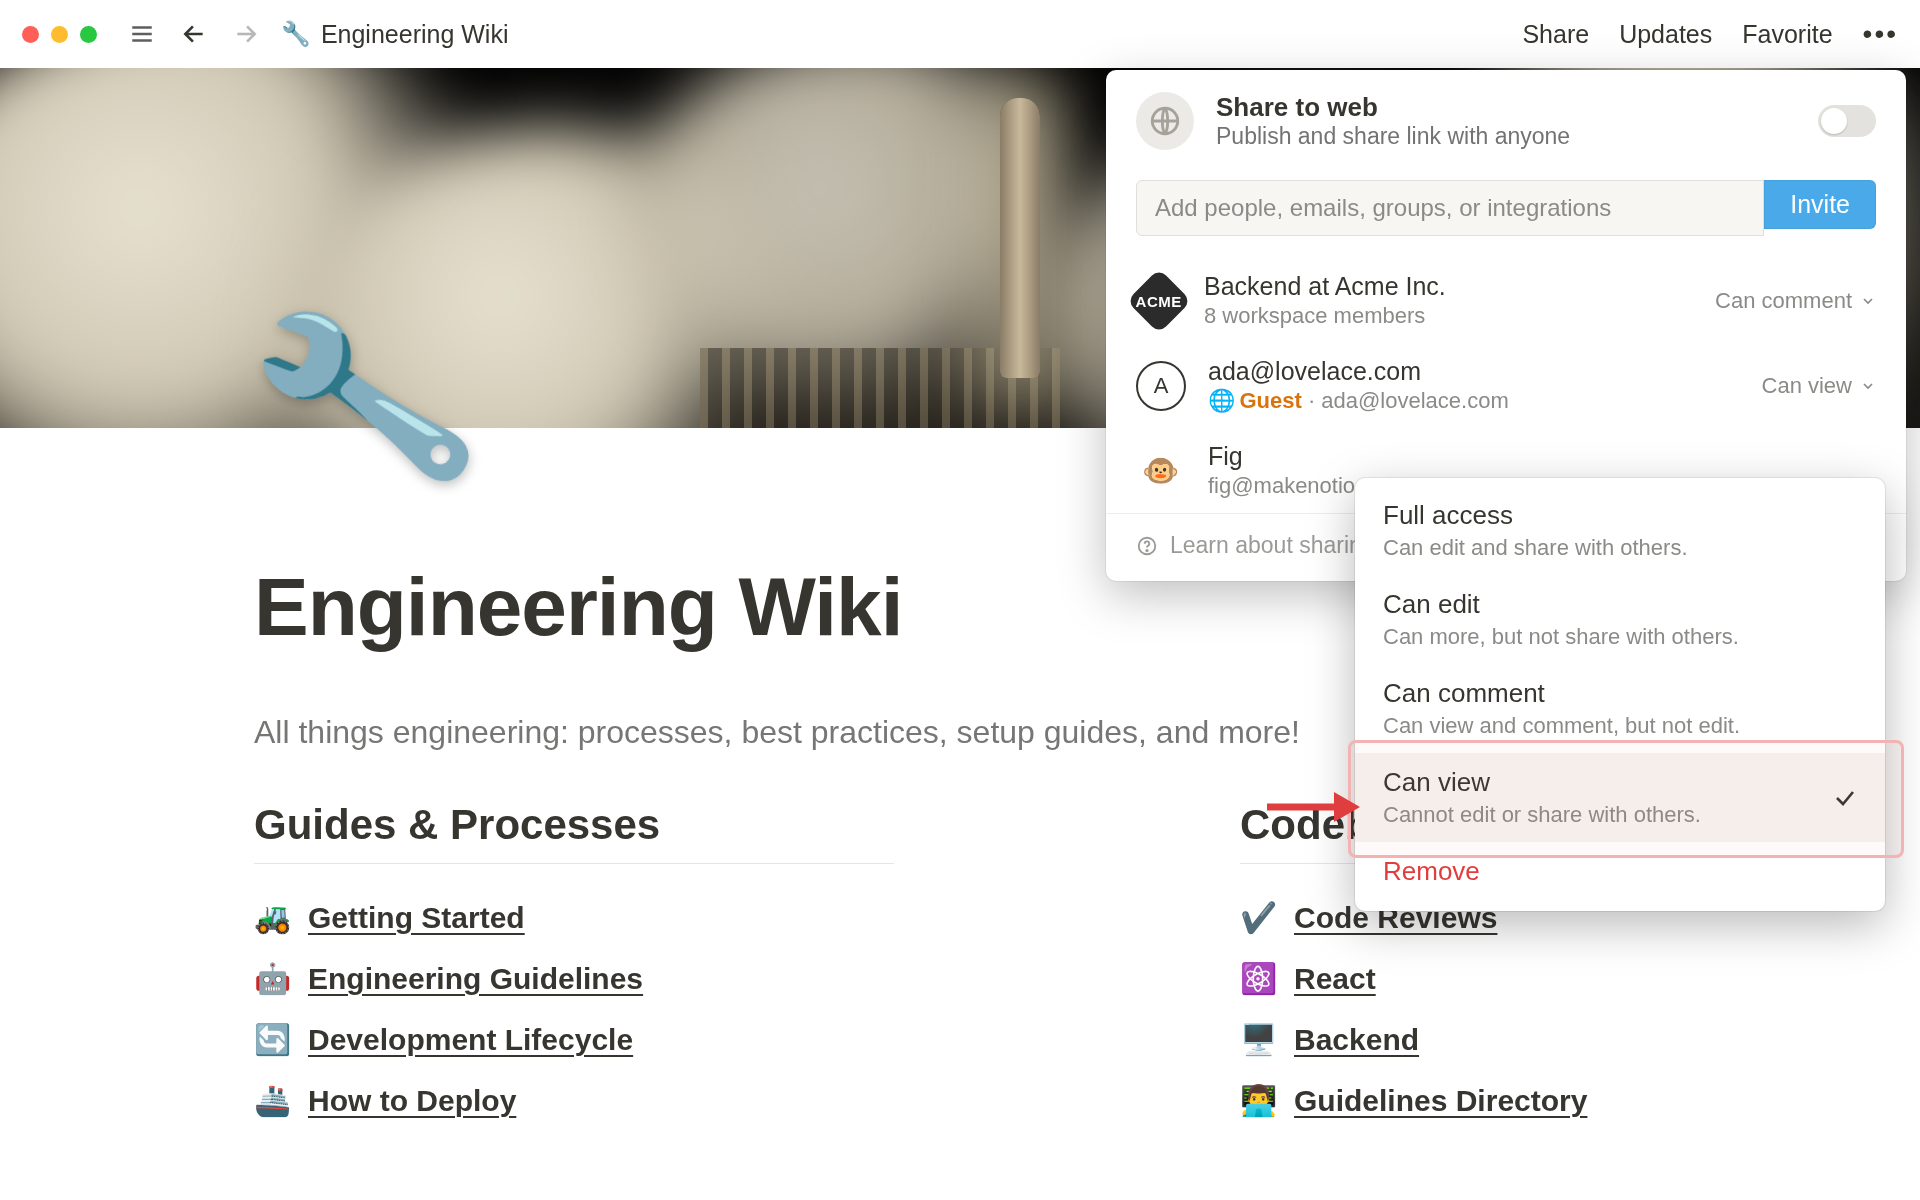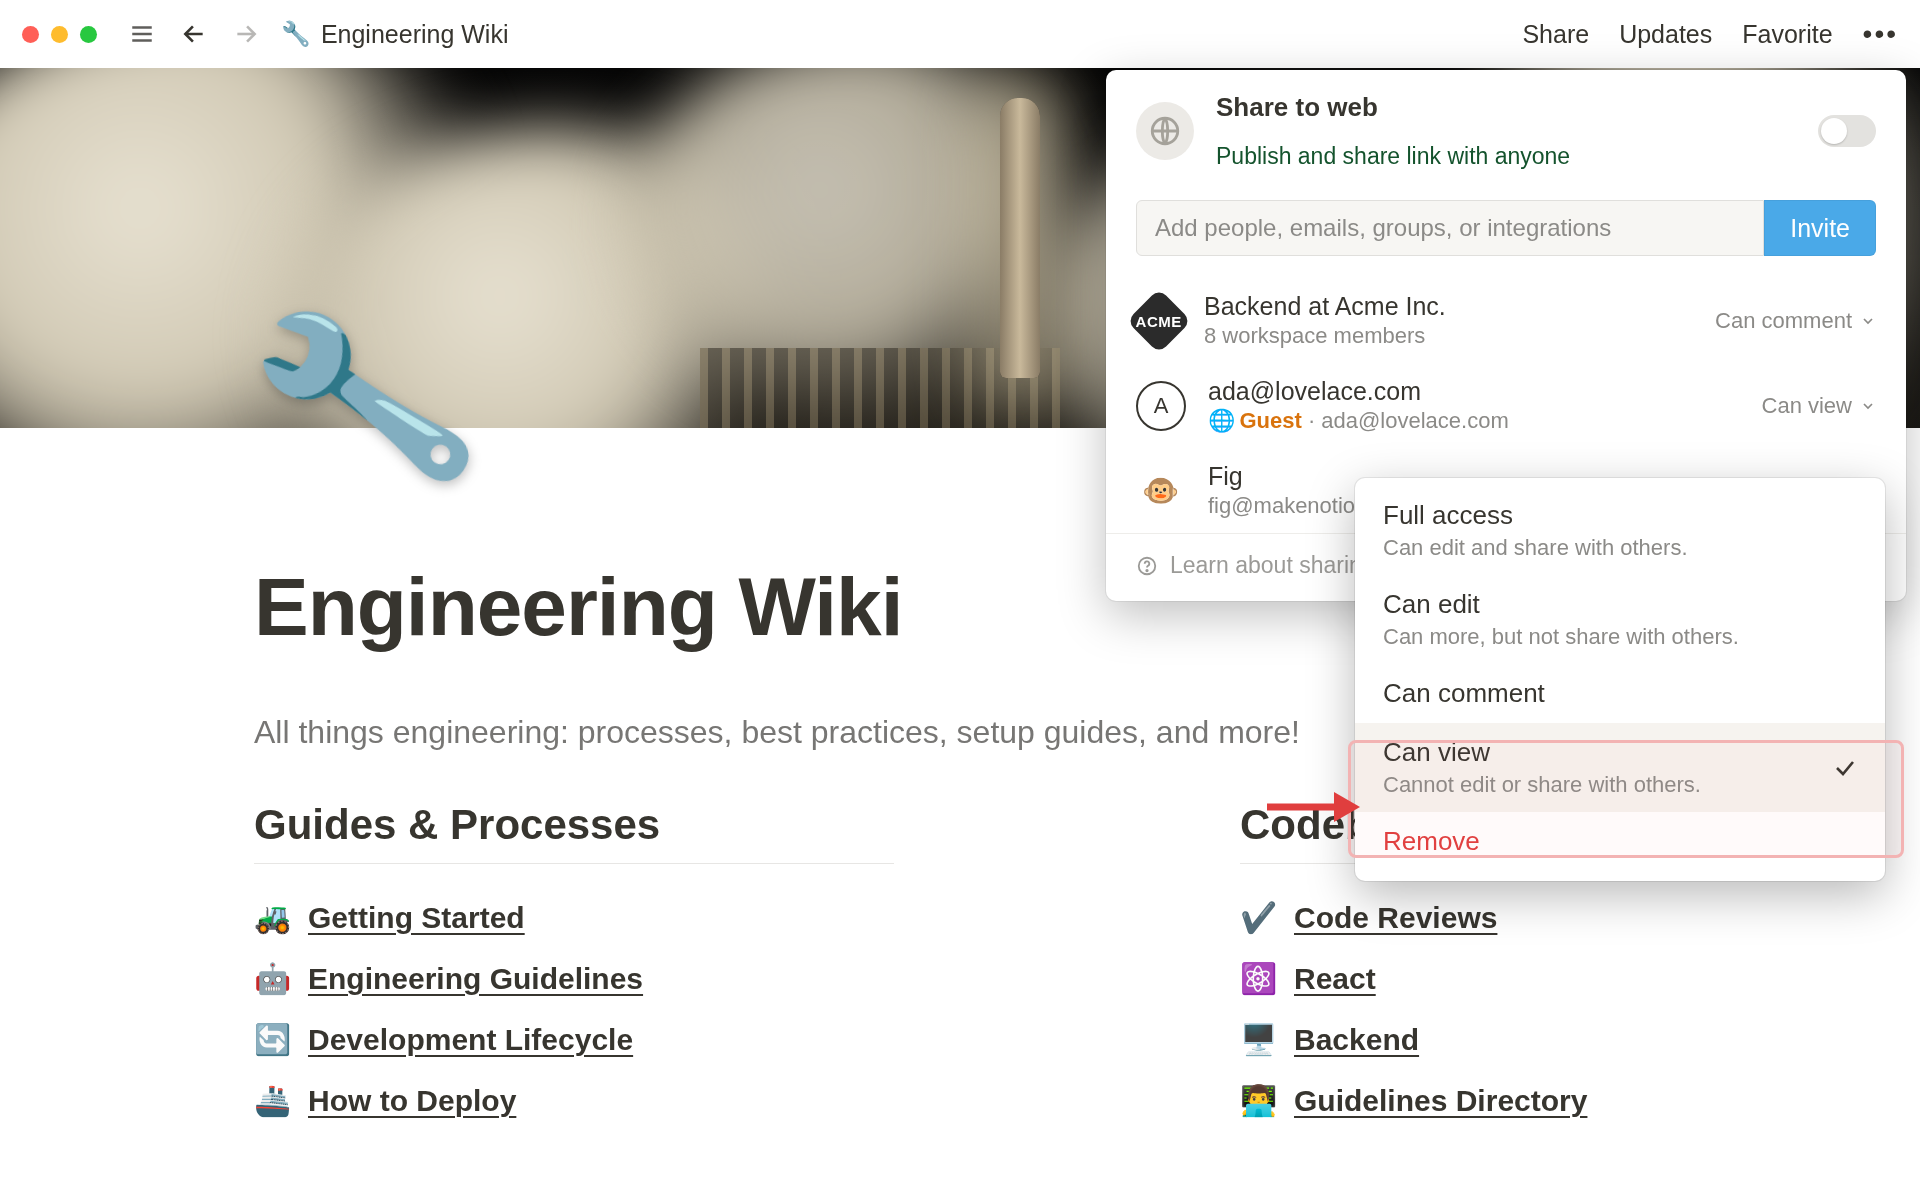--- a/index.html
+++ b/index.html
@@ -43,27 +43,27 @@
   .link-row .emoji { font-size:30px; width:36px; text-align:center; }
   .link-row a { font-size:30px; font-weight:600; color:#37352f; text-decoration:underline; text-decoration-thickness:1.5px; text-underline-offset:5px; }
 
   
   .popover { position:absolute; top:70px; right:14px; width:800px; background:#fff; border-radius:10px; box-shadow: 0 14px 48px rgba(0,0,0,.25), 0 0 0 1px rgba(15,15,15,.06); padding:0 0 0 0; }
   .pop-section { padding:22px 30px; }
   .share-web { display:flex; align-items:center; gap:22px; }
   .globe-circle { width:58px; height:58px; border-radius:50%; background:#eceae6; display:flex; align-items:center; justify-content:center; color:#a5a29a; }
   .globe-circle svg{ width:34px; height:34px; }
   .sw-text .t1 { font-size:26px; color:#37352f; font-weight:700; }
-  .sw-text .t2 { font-size:23px; color:#14532d; margin-top:20px; }
+  .sw-text .t2 { font-size:23px; color:#737373; margin-top:0; }
   .toggle { margin-left:auto; width:58px; height:32px; border-radius:20px; background:#e3e2df; position:relative; }
   .toggle .knob { position:absolute; left:3px; top:3px; width:26px; height:26px; border-radius:50%; background:#fff; box-shadow:0 1px 2px rgba(0,0,0,.2);}
 
   .invite-row { display:flex; gap:0; padding:8px 30px 22px 30px; }
   .invite-input { flex:1; height:56px; border:1px solid #e0dfdc; background:#f7f6f3; border-radius:6px 0 0 6px; padding:0 18px; font-size:24px; color:#8b8a87; display:flex; align-items:center;}
-  .invite-btn { height:56px; padding:0 26px; border:none; border-radius:0 6px 6px 0; background:#4aa9e8; color:#fff; font-size:25px; font-weight:500; box-shadow: inset 0 0 0 1px rgba(0,0,0,.05); cursor:pointer;}
+  .invite-btn { height:49px; padding:0 26px; border:none; border-radius:0 6px 6px 0; background:#4aa9e8; color:#fff; font-size:25px; font-weight:500; box-shadow: inset 0 0 0 1px rgba(0,0,0,.05); cursor:pointer;}
 
   .member { display:flex; align-items:center; gap:22px; padding:14px 30px; }
   .avatar { width:50px; height:50px; border-radius:50%; display:flex; align-items:center; justify-content:center; font-size:22px; }
   .avatar.acme { background:#2b2b2b; color:#fff; transform: rotate(45deg); border-radius:10px; width:46px; height:46px;}
   .avatar.acme span{ transform: rotate(-45deg); font-size:15px; font-weight:700; letter-spacing:.5px;}
   .avatar.circle { border:2px solid #37352f; color:#37352f; background:#fff; font-weight:500;}
   .avatar.fig { font-size:30px; }
   .m-text .m1 { font-size:25px; color:#37352f; }
   .m-text .m2 { font-size:22px; color:#8b8a87; margin-top:2px; }
   .guest { color:#d9730d; font-weight:600; }
@@ -272,20 +272,21 @@
     <div class="perm-item">
       <div class="p1">Full access</div>
       <div class="p2">Can edit and share with others.</div>
     </div>
     <div class="perm-item">
       <div class="p1">Can edit</div>
       <div class="p2">Can more, but not share with others.</div>
     </div>
     <div class="perm-item">
       <div class="p1">Can comment</div>
+      <div class="p2">Can view and comment, but not edit.</div>
     </div>
     <div class="perm-item selected">
       <div class="ptxt">
         <div class="p1">Can view</div>
         <div class="p2">Cannot edit or share with others.</div>
       </div>
       <svg viewBox="0 0 24 24" fill="none" stroke="currentColor" stroke-width="2.6">
           <polyline points="4 12 10 18 20 6"></polyline>
         </svg>
     </div>

